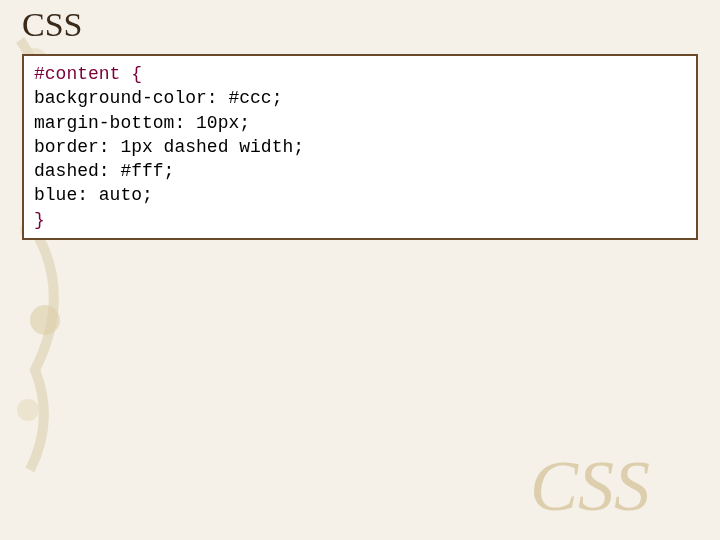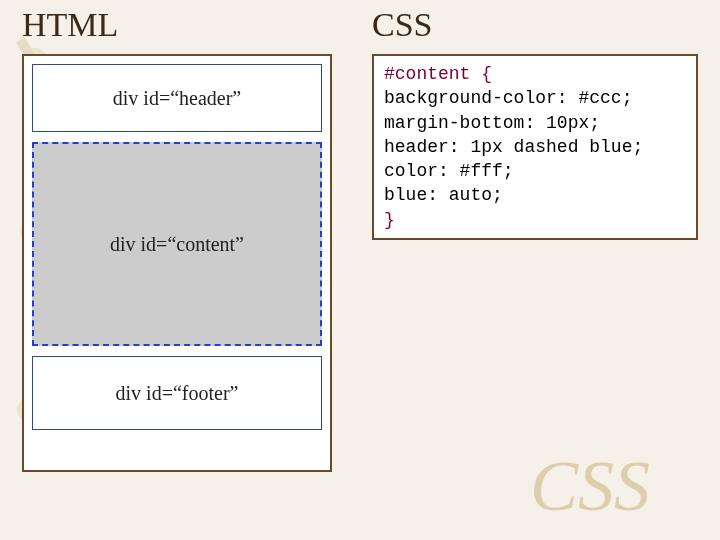--- a/index.html
+++ b/index.html
@@ -103,38 +103,24 @@
   <circle cx="45" cy="320" r="15" fill="#dccfa8" opacity="0.6"></circle>
   <circle cx="28" cy="410" r="11" fill="#e8dcc0" opacity="0.6"></circle>
 </svg>
 
 <svg class="deco-bottom-right" viewBox="0 0 180 90">
   <text x="0" y="70" font-family="Georgia, serif" font-style="italic" font-size="72" fill="#d8c8a0" opacity="0.8">CSS</text>
 </svg>
 
 <div class="content-area">
   <div class="cols">
-    <div class="col-left">
-      <h2 class="col-heading">HTML</h2>
-      <div class="html-container">
-        <div class="box box-header">
-          <span>div id=“header”</span>
-        </div>
-        <div class="box box-content">
-          <span>div id=“content”</span>
-        </div>
-        <div class="box box-footer">
-          <span>div id=“footer”</span>
-        </div>
-      </div>
-    </div>
     <div class="col-right">
       <h2 class="col-heading">CSS</h2>
       <div class="css-block"><span class="sel">#content</span> <span class="punct">{</span>
 <span>background-color: #ccc;</span>
 <span>margin-bottom: 10px;</span>
-<span>header: 1px dashed blue;</span>
-<span>color: #fff;</span>
+<span>border: 1px dashed width;</span>
+<span>dashed: #fff;</span>
 <span>blue: auto;</span>
 <span class="punct">}</span></div>
     </div>
   </div>
 </div>
 
 </body></html>

